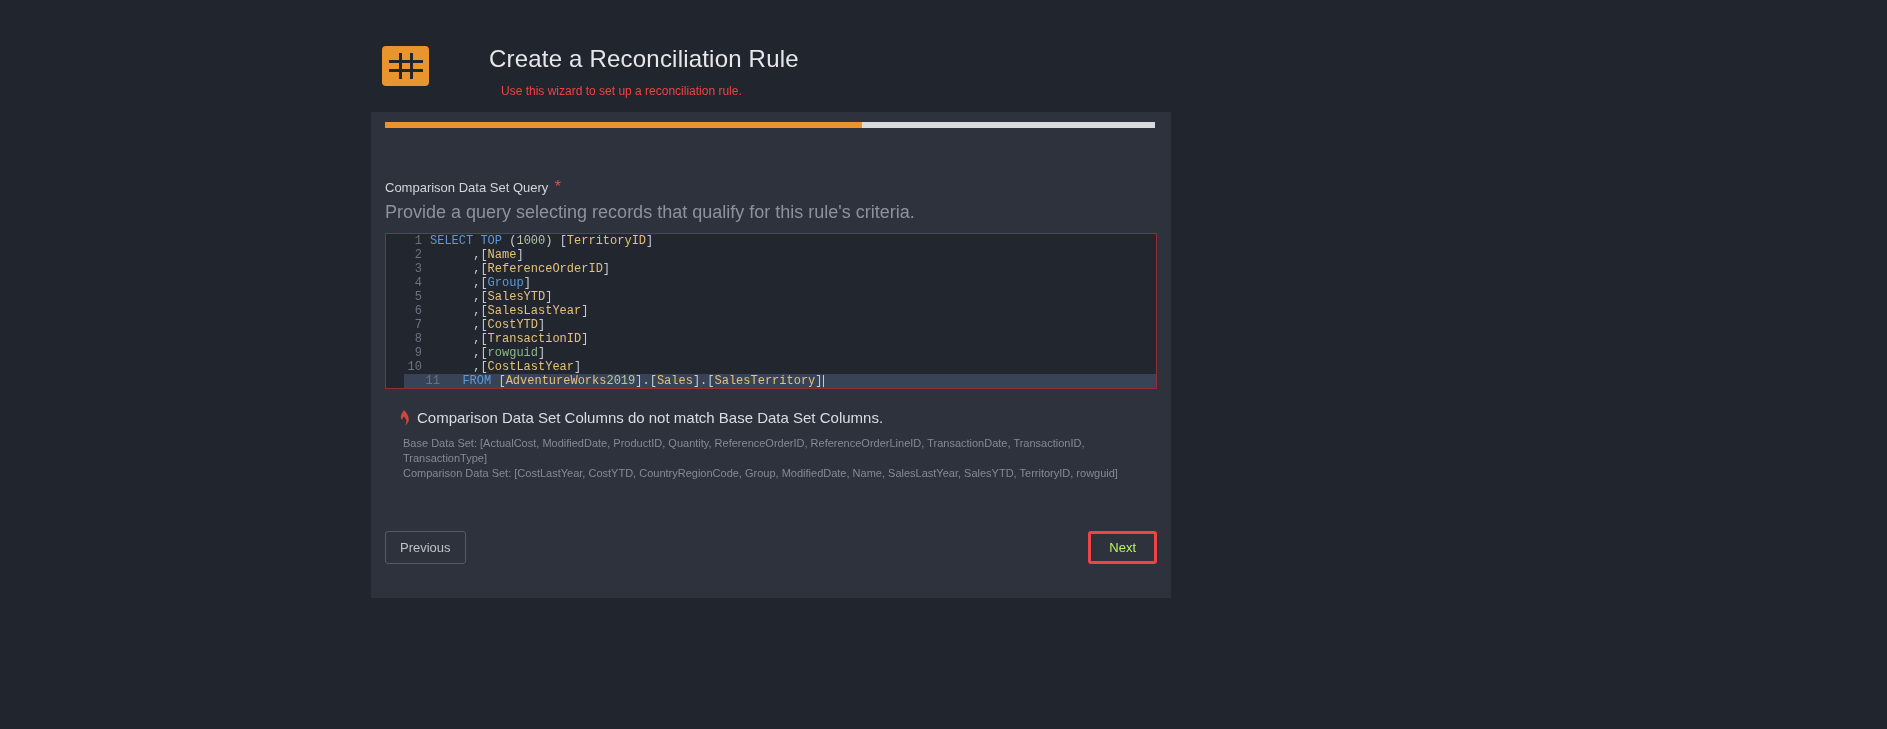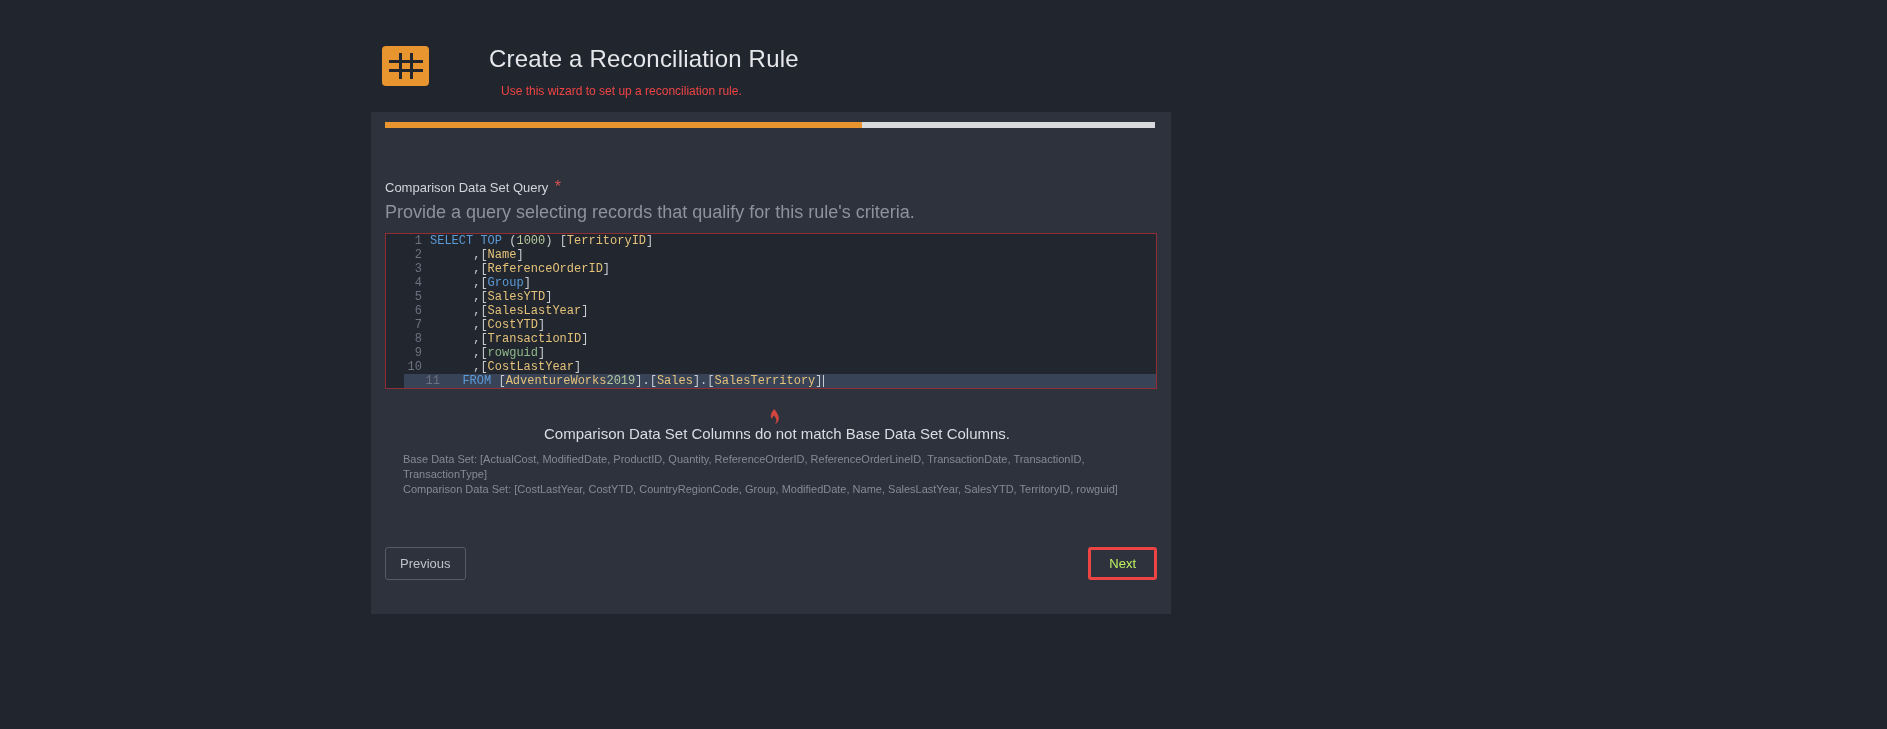--- a/index.html
+++ b/index.html
@@ -126,21 +126,20 @@
   .punct     { color: #c9ccd1; }
 
   .warning {
     padding: 20px 14px 0 26px;
   }
   .warning-head {
     display: flex;
     align-items: center;
     font-size: 15px;
     color: #dadde4;
-    flex-direction: column;
   }
   .flame-icon {
     width: 14px;
     height: 16px;
     margin-right: 6px;
     flex-shrink: 0;
   }
   .warning-details {
     margin-top: 10px;
     font-size: 11px;

